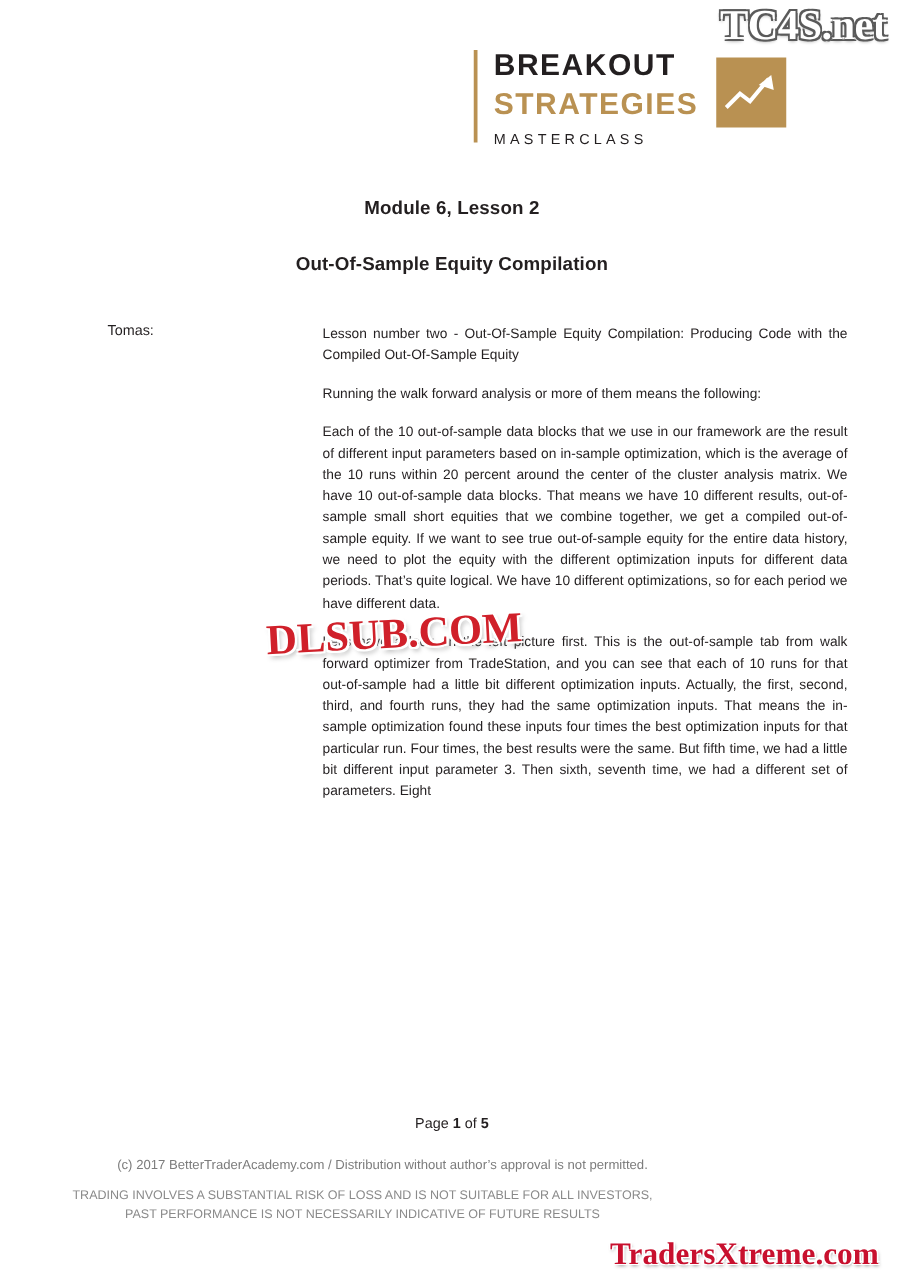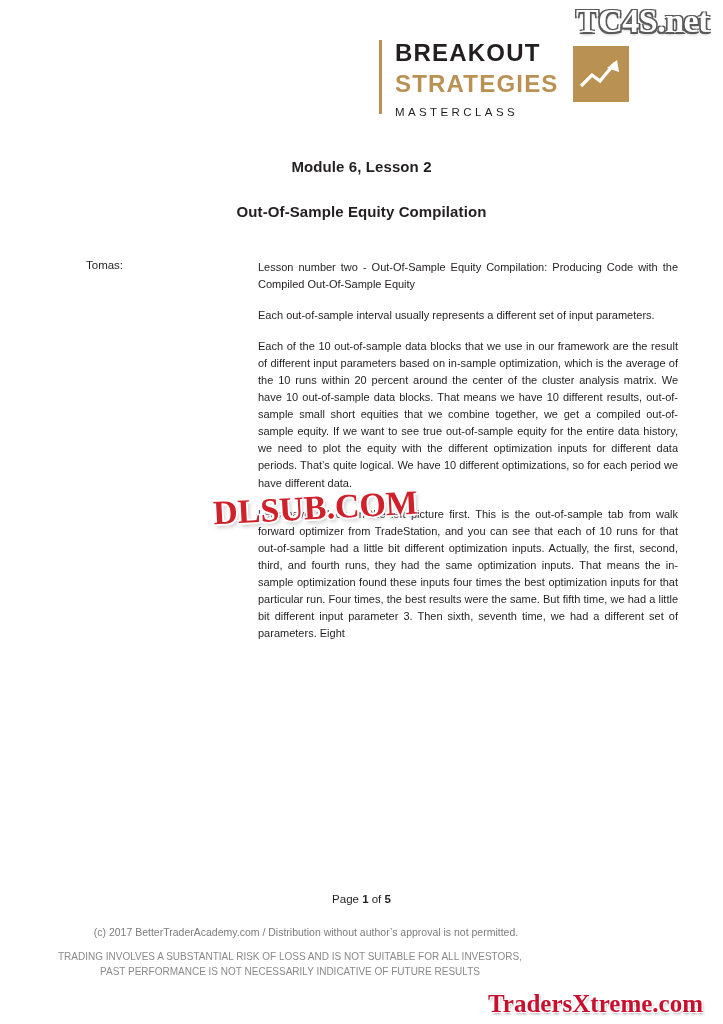--- a/index.html
+++ b/index.html
@@ -223,21 +223,21 @@
 
 <div class="title-block">
   <div class="doc-title">Module 6, Lesson 2</div>
   <div class="doc-subtitle">Out-Of-Sample Equity Compilation</div>
 </div>
 
 <div class="speaker">Tomas:</div>
 
 <div class="body">
   <p>Lesson number two - Out-Of-Sample Equity Compilation: Producing Code with the Compiled Out-Of-Sample Equity</p>
-  <p>Each out-of-sample interval usually represents a different set of input parameters.</p>
+  <p>Running the walk forward analysis or more of them means the following:</p>
   <p>Each of the 10 out-of-sample data blocks that we use in our framework are the result of different input parameters based on in-sample optimization, which is the average of the 10 runs within 20 percent around the center of the cluster analysis matrix. We have 10 out-of-sample data blocks. That means we have 10 different results, out-of-sample small short equities that we combine together, we get a compiled out-of-sample equity. If we want to see true out-of-sample equity for the entire data history, we need to plot the equity with the different optimization inputs for different data periods. That’s quite logical. We have 10 different optimizations, so for each period we have different data.</p>
   <p>Let’s have a look on the left picture first. This is the out-of-sample tab from walk forward optimizer from TradeStation, and you can see that each of 10 runs for that out-of-sample had a little bit different optimization inputs. Actually, the first, second, third, and fourth runs, they had the same optimization inputs. That means the in-sample optimization found these inputs four times the best optimization inputs for that particular run. Four times, the best results were the same. But fifth time, we had a little bit different input parameter 3. Then sixth, seventh time, we had a different set of parameters. Eight</p>
 </div>
 
 <div class="page-number">
   <span>Page </span><b>1</b><span> of </span><b>5</b>
 </div>
 
 <div class="copyright">(c) 2017 BetterTraderAcademy.com / Distribution without author’s approval is not permitted.</div>
 

